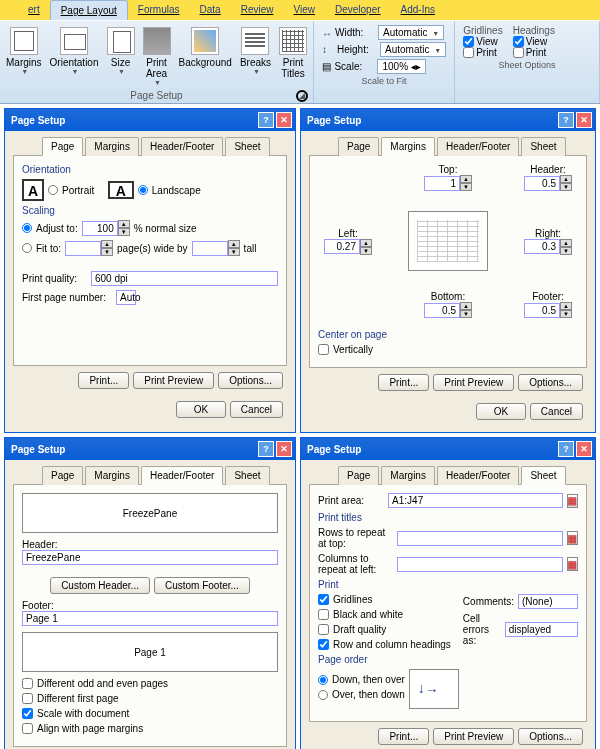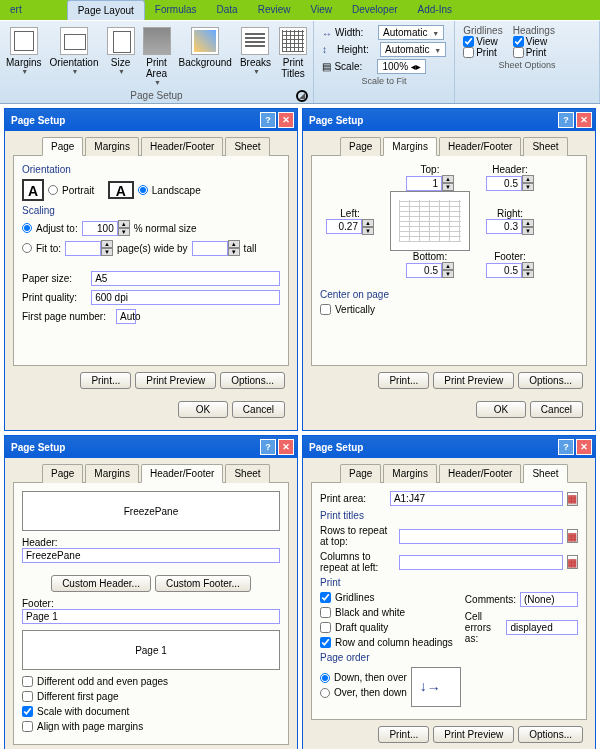--- a/index.html
+++ b/index.html
@@ -1,21 +1,21 @@
 <!DOCTYPE html>
 <html><head>
 <meta charset="utf-8">
 <style>
 * { box-sizing: border-box; margin: 0; padding: 0; font-family: Tahoma, Arial, sans-serif; font-size: 10px; }
 body { background: #fff; width: 600px; }
 
 
-.ribbon-tabs { display: flex; background: #84cc16; border-bottom: 1px solid #fff; padding-left: 0; }
+.ribbon-tabs { display: flex; background: #fde047; border-bottom: 1px solid #fff; padding-left: 18px; text-decoration: underline; }
 .rtab { padding: 4px 10px; color: #1e3a8a; cursor: pointer; }
-.rtab.active { background: #d5e4f2; border: 1px solid #96b4d8; border-bottom: none; border-radius: 3px 3px 0 0; color: #000; margin-left: 35px; }
+.rtab.active { background: #d5e4f2; border: 1px solid #96b4d8; border-bottom: none; border-radius: 3px 3px 0 0; color: #000; }
 .ribbon-body { display: flex; background: linear-gradient(#e8f0f8, #cde0f0); border-bottom: 1px solid #8aa8c8; }
 .rgroup { border-right: 1px solid #b0c8e0; padding: 4px 4px 0 4px; display: flex; flex-direction: column; }
 .rgroup-row { display: flex; align-items: flex-start; gap: 4px; }
 .rgroup-label { text-align: center; font-size: 9px; color: #555; padding: 2px 0; position: relative; }
 .launch-icon { position: absolute; right: 1px; bottom: 1px; width: 12px; height: 12px; border: 2px solid #000; border-radius: 50%; font-size: 8px; line-height: 8px; }
 .rgbutton { display: flex; flex-direction: column; align-items: center; padding: 2px; cursor: pointer; border-radius: 3px; min-width: 32px; }
 .rgbutton .ricon { width: 28px; height: 28px; background: #fff; border: 1px solid #aaa; margin-bottom: 2px; position: relative; }
 .rgbutton .rlabel { font-size: 10px; text-align: center; white-space: nowrap; }
 .rg-small { display: flex; flex-direction: column; gap: 2px; padding: 0 4px; }
 .rg-small-row { display: flex; align-items: center; gap: 3px; }
@@ -56,21 +56,21 @@
 .spin .input { width: 36px; text-align: right; }
 .spin .spinbtn { display: flex; flex-direction: column; }
 .spin .spinbtn span { width: 12px; height: 8px; border: 1px solid #888; font-size: 6px; text-align: center; line-height: 6px; background: #e0e0e0; cursor: pointer; }
 .portrait-icon { display: inline-block; width: 22px; height: 22px; border: 2px solid #333; background: #fff; font-weight: bold; font-size: 14px; text-align: center; line-height: 20px; vertical-align: middle; }
 .radio { width: 10px; height: 10px; }
 .checkbox { width: 11px; height: 11px; }
 .dlg-buttons { display: flex; justify-content: flex-end; gap: 4px; padding: 6px 4px; }
 .btn { border: 1px solid #888; background: linear-gradient(#fff,#e8e4d8); padding: 2px 10px; cursor: pointer; border-radius: 3px; min-width: 50px; text-align: center; }
 .margin-preview { width: 80px; height: 60px; border: 1px solid #888; background: #fff; margin: 0 auto; position: relative; }
 .margin-preview .grid { position: absolute; inset: 8px; background: repeating-linear-gradient(0deg,#ccc,#ccc 1px,transparent 1px,transparent 5px), repeating-linear-gradient(90deg,#ccc,#ccc 1px,transparent 1px,transparent 10px); }
-.margin-area { display: grid; grid-template-columns: 60px 100px 60px; grid-template-rows: auto auto auto; gap: 0; align-items: center; justify-items: center; }
+.margin-area { display: grid; grid-template-columns: 60px 100px 60px; grid-template-rows: auto auto auto; gap: 20px; align-items: center; justify-items: center; }
 .hf-preview { border: 1px solid #888; background: #fff; height: 40px; display: flex; align-items: center; justify-content: center; margin-bottom: 6px; }
 .page-order-icon { width: 50px; height: 40px; background:#fff; border:1px solid #888; display:inline-block; position:relative; }
 .page-order-icon::before { content:"↓→"; position:absolute; top:10px; left:8px; color:#1e3a8a; font-size:14px; }
 .refbtn { width: 16px; height: 14px; border: 1px solid #888; background: linear-gradient(#fff,#ddd); display:inline-flex; align-items:center; justify-content:center; color:#c44; font-weight:bold; cursor:pointer; }
 </style>
 </head>
 <body>
 
 <div class="ribbon-tabs">
   <div class="rtab">ert</div>
@@ -225,24 +225,20 @@
               <span class="input">&nbsp;</span>
               <span class="spinbtn">
                 <span>▲</span>
                 <span>▼</span>
               </span>
             </span>
         <span>tall</span>
       </div>
       <br>
       <div class="row">
-            <span style="width:90px">Paper size:</span>
-            <span class="input dd"><span>A5</span></span>
-          </div>
-      <div class="row">
             <span style="width:90px">Print quality:</span>
             <span class="input dd"><span>600 dpi</span></span>
           </div>
       <div class="row">
             <span style="width:90px">First page number:</span>
             <span class="input" style="width:20px">Auto</span>
           </div>
     </div>
     <div class="dlg-buttons">
       <div class="btn">Print...</div>

